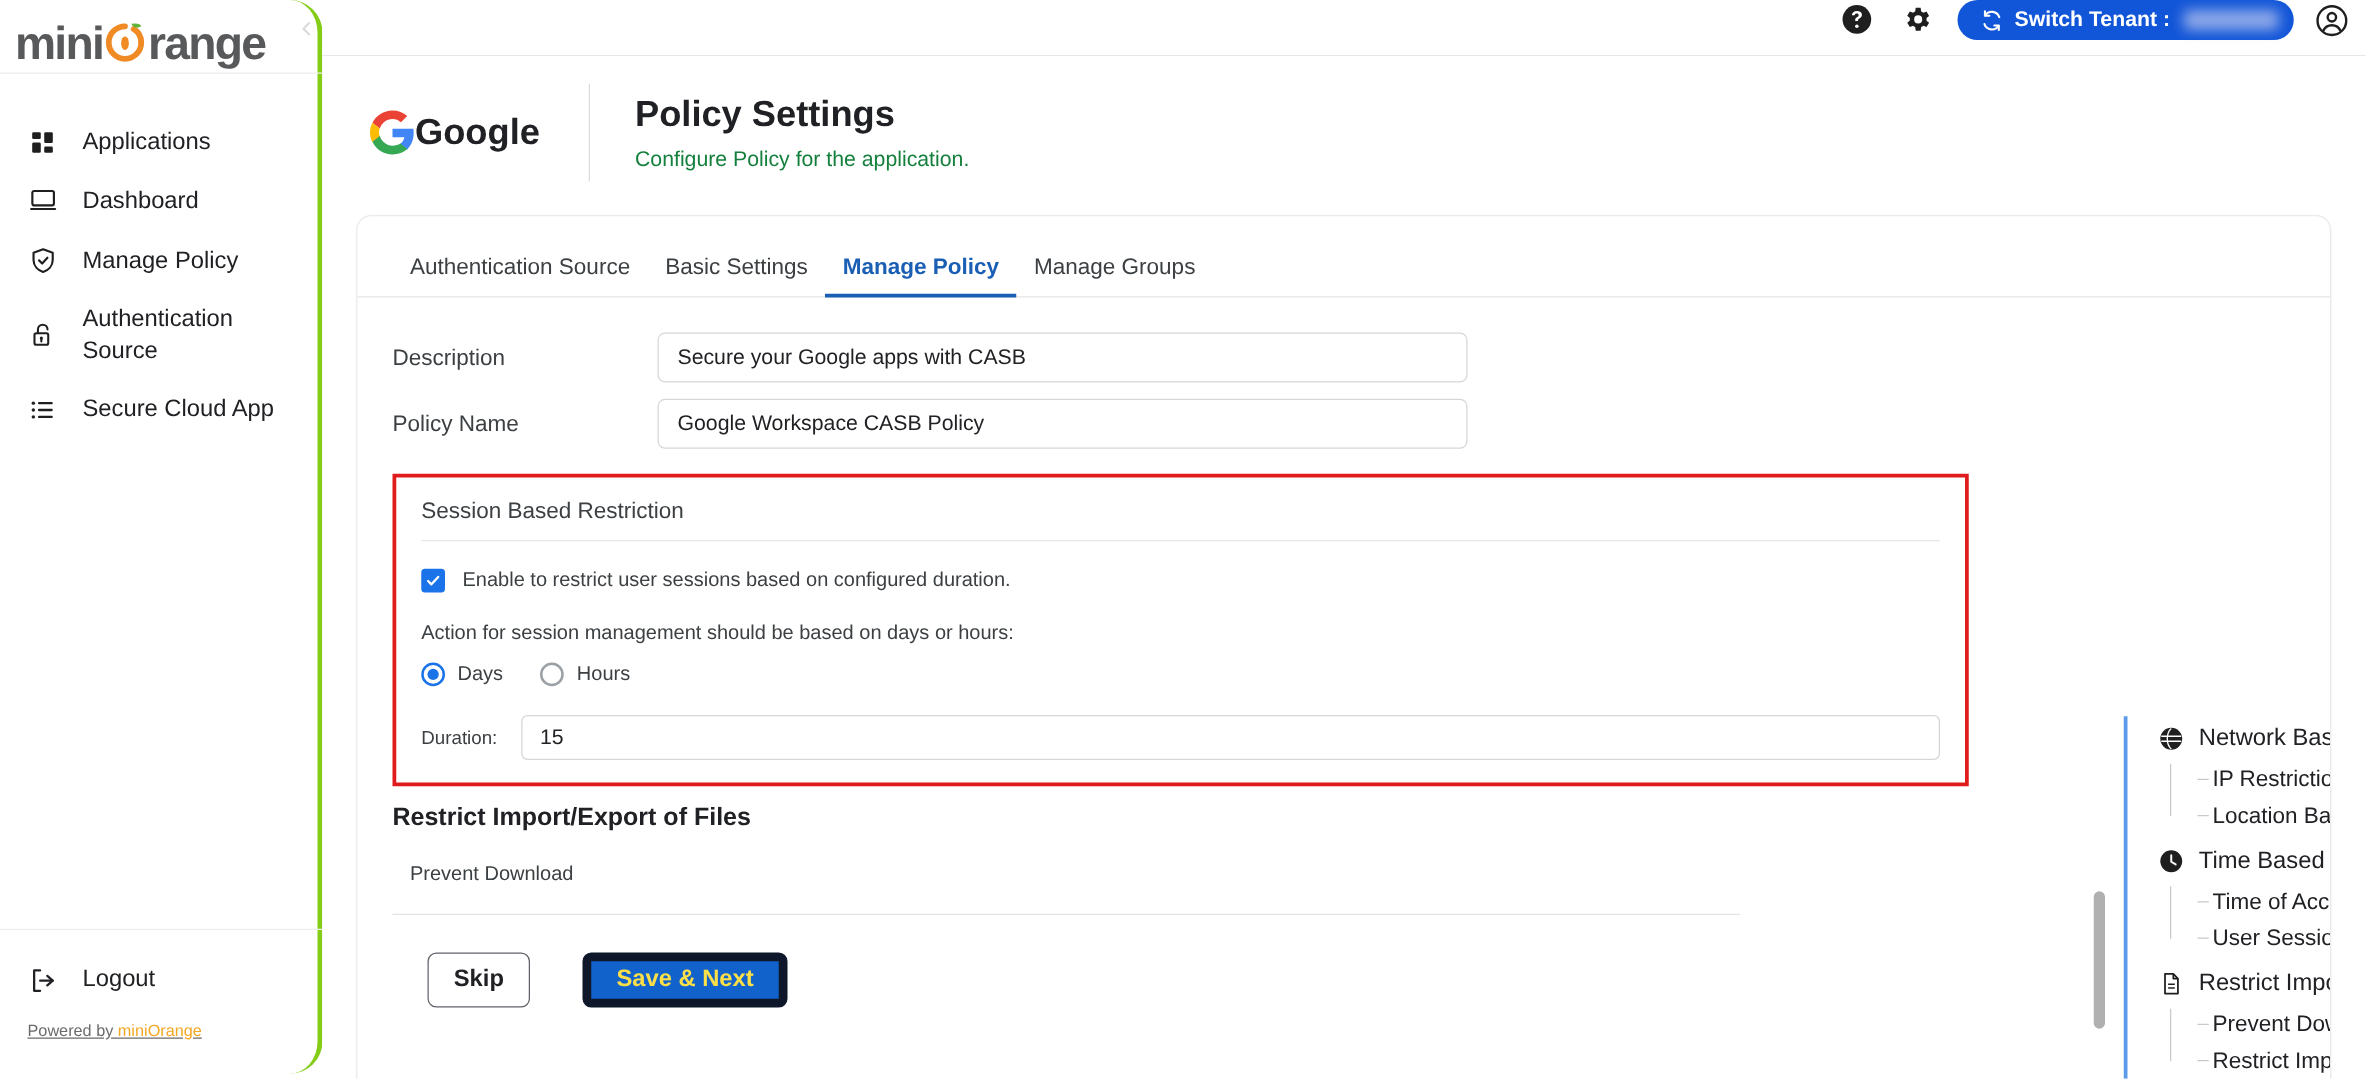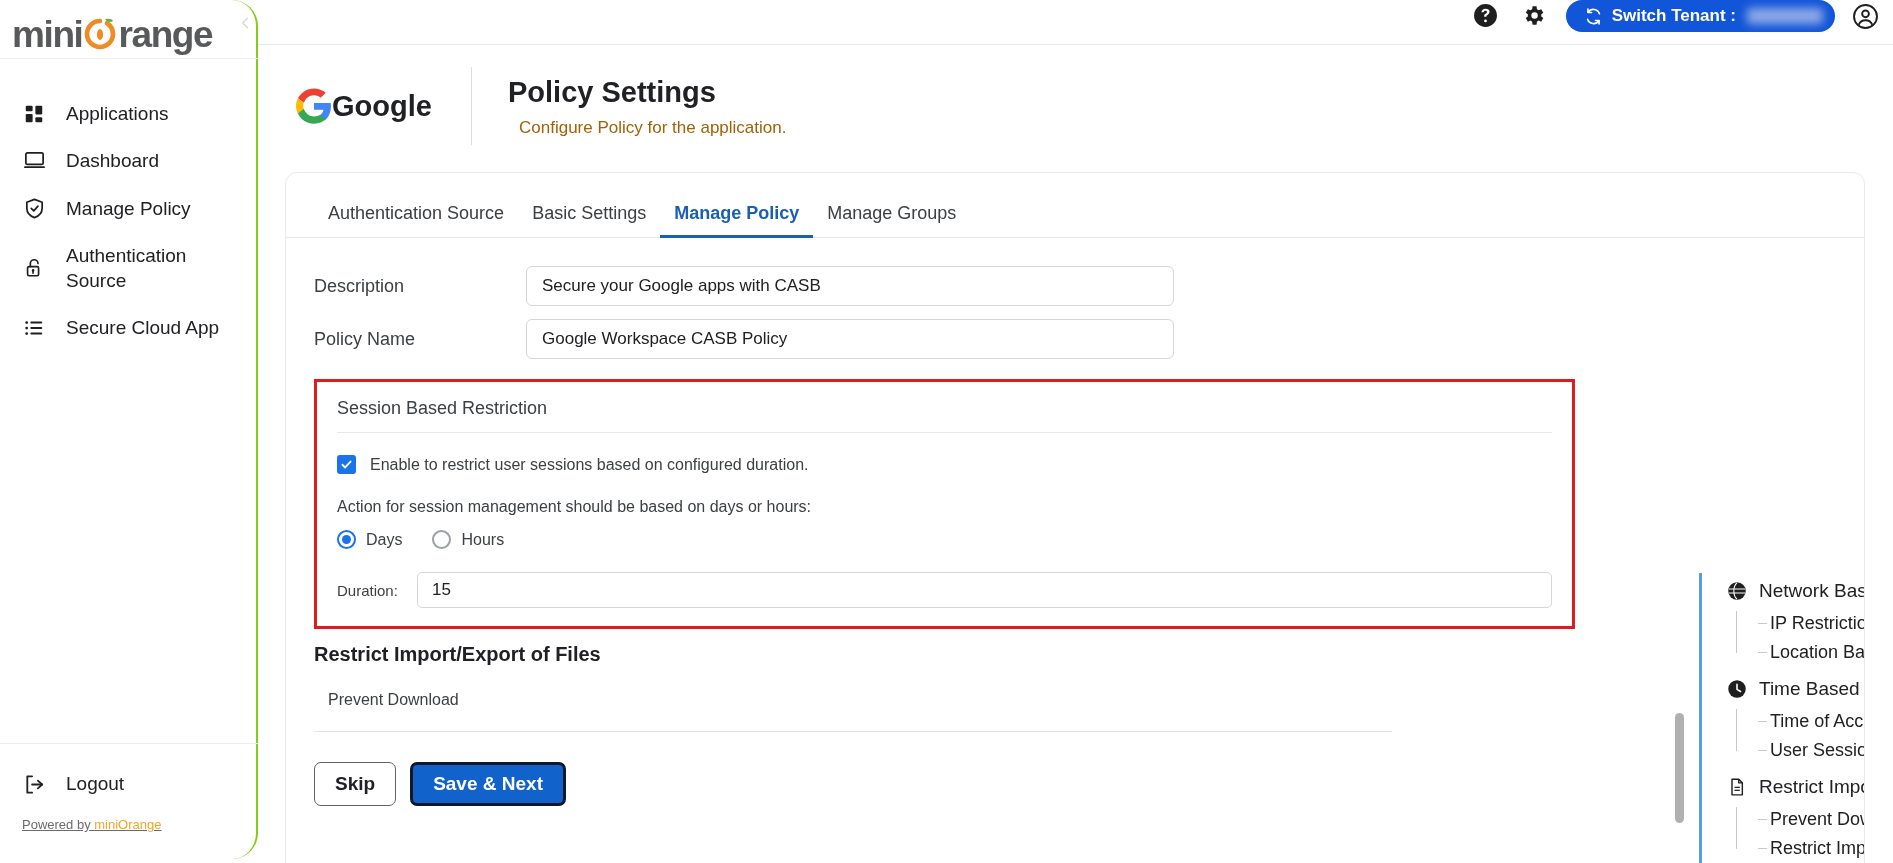--- a/index.html
+++ b/index.html
@@ -9,21 +9,21 @@
     background: #ffffff;
     overflow: hidden;
     color: #202124;
   }
   #app { position: relative; width: 1893px; height: 863px; display: flex; }
 
   
   .sidebar {
     width: 258px; height: 859px;
     background: #ffffff;
-    border-right: 2px solid #84cc16;
+    border-right: 4px solid #84cc16;
     position: relative;
     flex: 0 0 258px;
     border-radius: 26px;
   }
   .logo-wrap {
     padding: 10px 0 0 12px;
     height: 58px;
     display: flex; align-items: center;
   }
   .logo-text {
@@ -94,21 +94,21 @@
   .page { flex: 1; overflow: hidden; position: relative; background: #fff; }
   .app-header {
     display: flex; align-items: center;
     padding: 22px 0 0 38px; gap: 0;
   }
   .app-brand { display: flex; align-items: center; width: 175px; }
   .app-brand .gname { font-size: 29px; font-weight: 700; color: #202124; }
   .vdiv { width: 1px; height: 78px; background: #dcdcdc; margin: 0 24px 0 0; }
   .titles { padding-left: 12px; }
   .ptitle { font-size: 29px; font-weight: 700; color: #202124; line-height: 1.25; }
-  .psub { font-size: 17px; color: #a16207; margin-top: 7px; margin-left: 11px; }
+  .psub { font-size: 17px; color: #15803d; margin-top: 7px; }
 
   .card {
     margin: 27px 30px 0 285px;
     background: #fff;
     border: 1px solid #eaeaea;
     border-radius: 12px;
     height: 735px;
     position: relative;
     overflow: hidden;
     box-shadow: 0 1px 2px rgba(0,0,0,0.02);
@@ -175,24 +175,24 @@
   }
 
   .sec2-title { font-size: 20px; font-weight: 700; color: #202124; margin-top: 14px; }
   .sec2-row { font-size: 16px; color: #3c4043; margin-top: 25px; padding-left: 14px; }
   .sec2-hr { height: 1px; background: #e4e4e4; width: 1078px; margin-top: 22px; }
 
   .btn-row { display: flex; gap: 14px; margin-top: 30px; }
   .btn {
     font-size: 19px; font-weight: 700; border-radius: 7px;
     padding: 0 20px; height: 44px; display: flex; align-items: center; justify-content: center;
-    cursor: pointer; font-family: "Liberation Sans", sans-serif;
+    cursor: pointer; font-family: "Liberation Sans", sans-serif; margin-left: 28px;
   }
   .btn-skip { background: #fff; border: 1px solid #5f6368; color: #202124; min-width: 80px; }
-  .btn-save { background: #1262cc; border: 3px solid #0f172a; color: #ffffff; }
+  .btn-save { background: #1262cc; border: 7px solid #0f172a; color: #fde047; }
 
   
   .inner-scroll {
     position: absolute; left: 1389px; top: 540px;
     width: 9px; height: 110px; border-radius: 5px; background: #b0b0b0;
   }
 
   
   .rpanel {
     position: absolute; left: 1413px; top: 400px;

